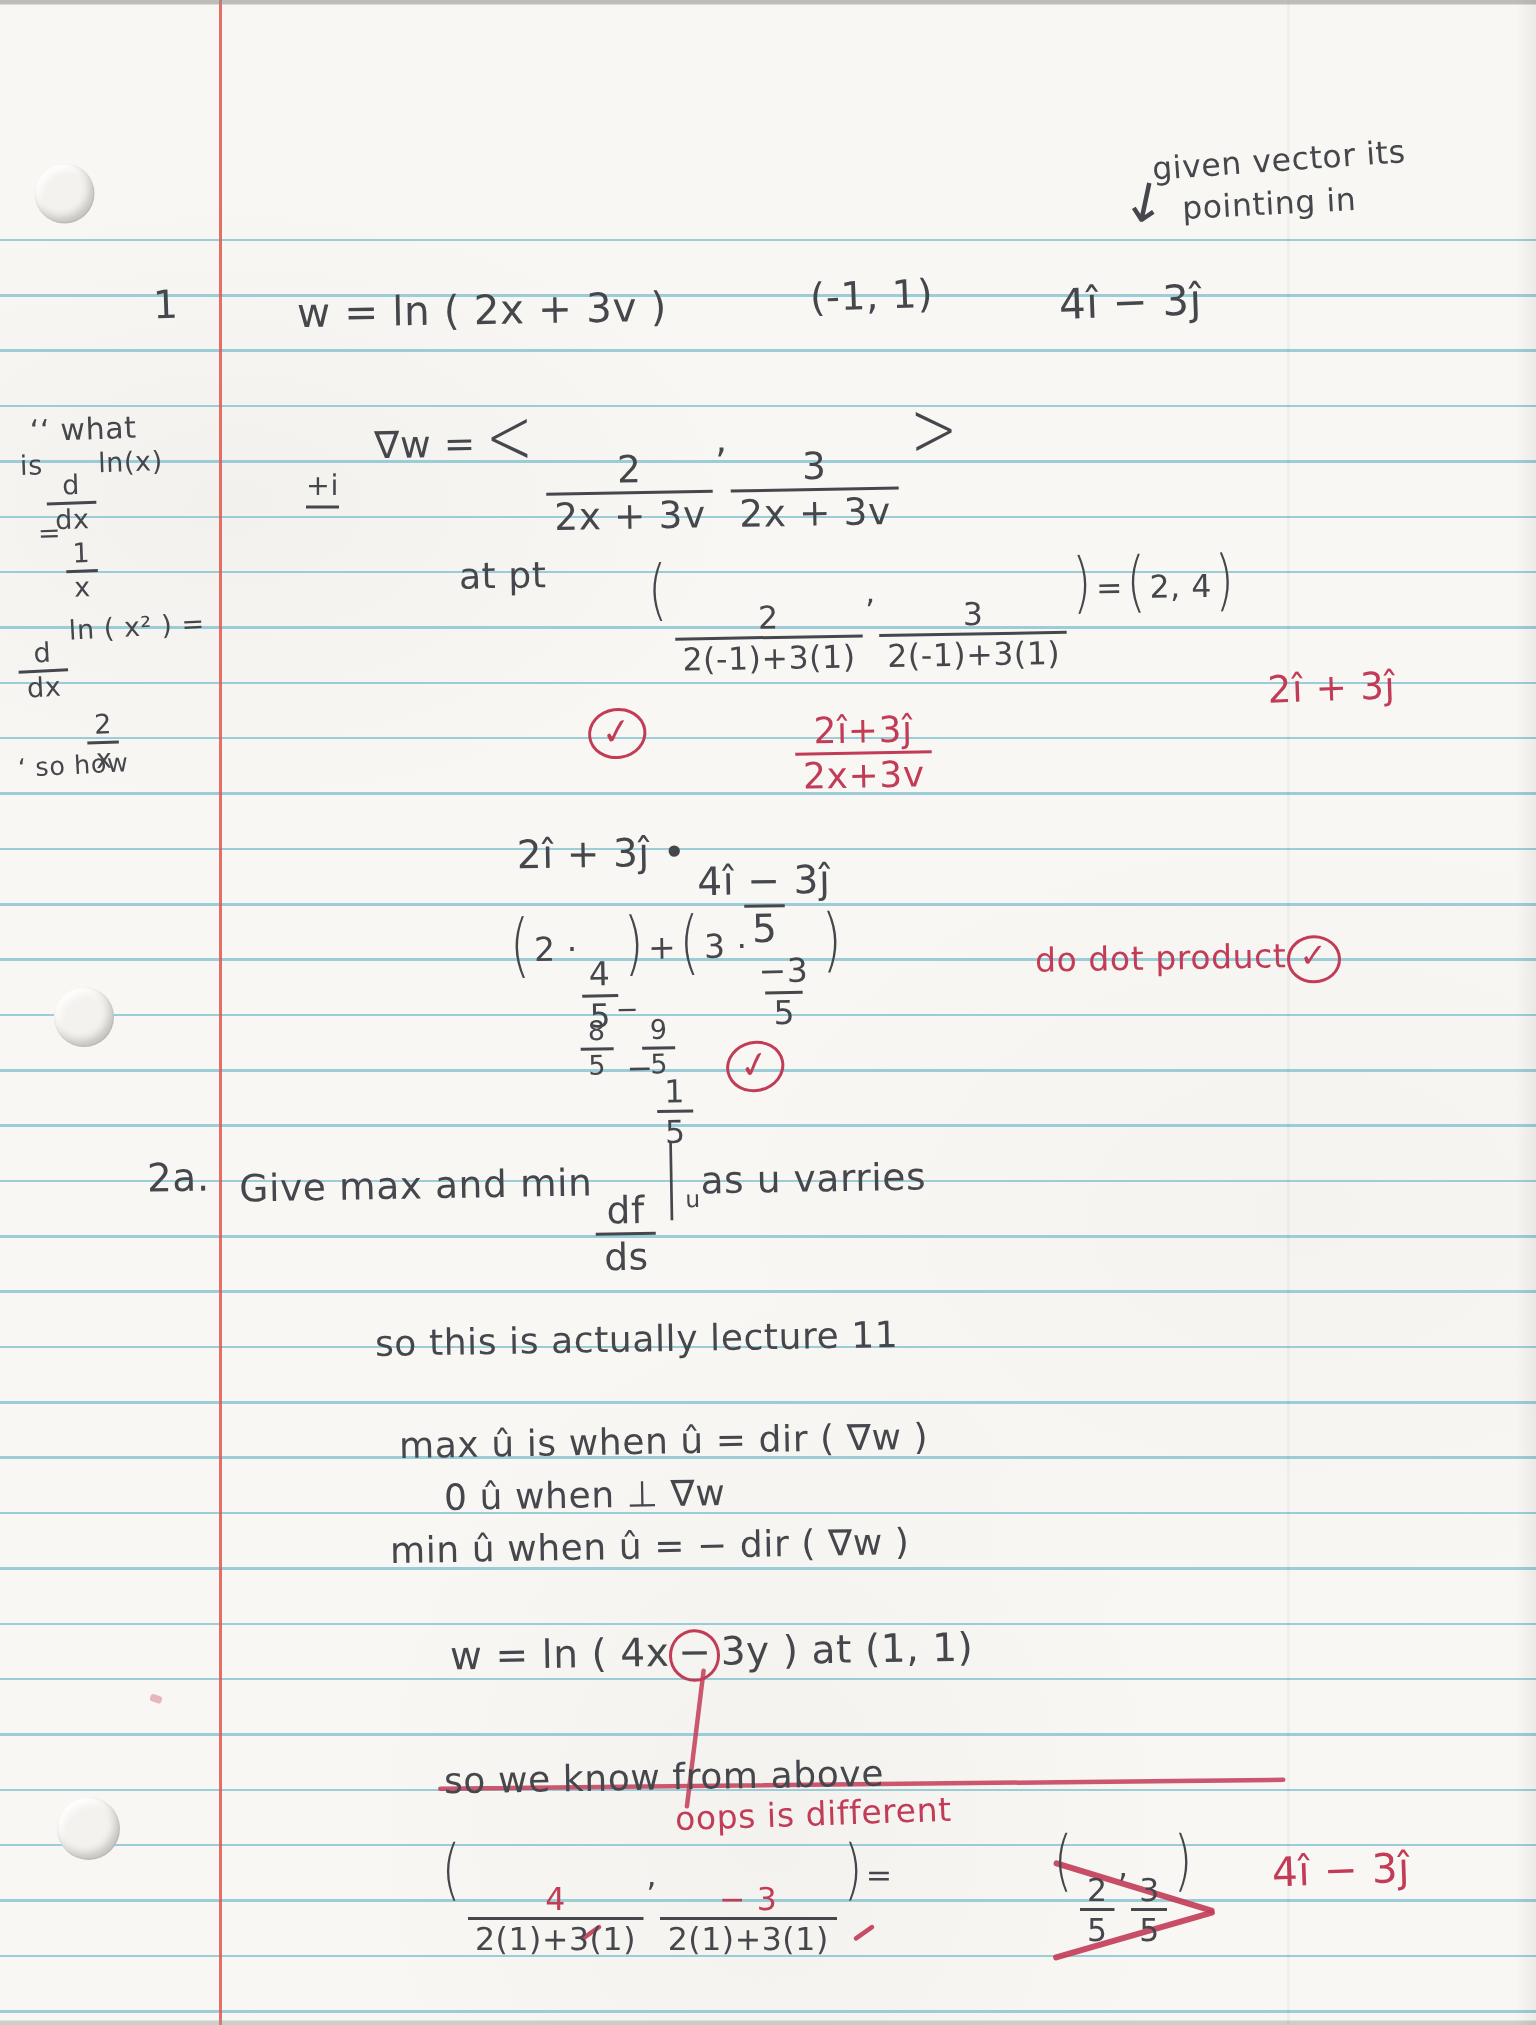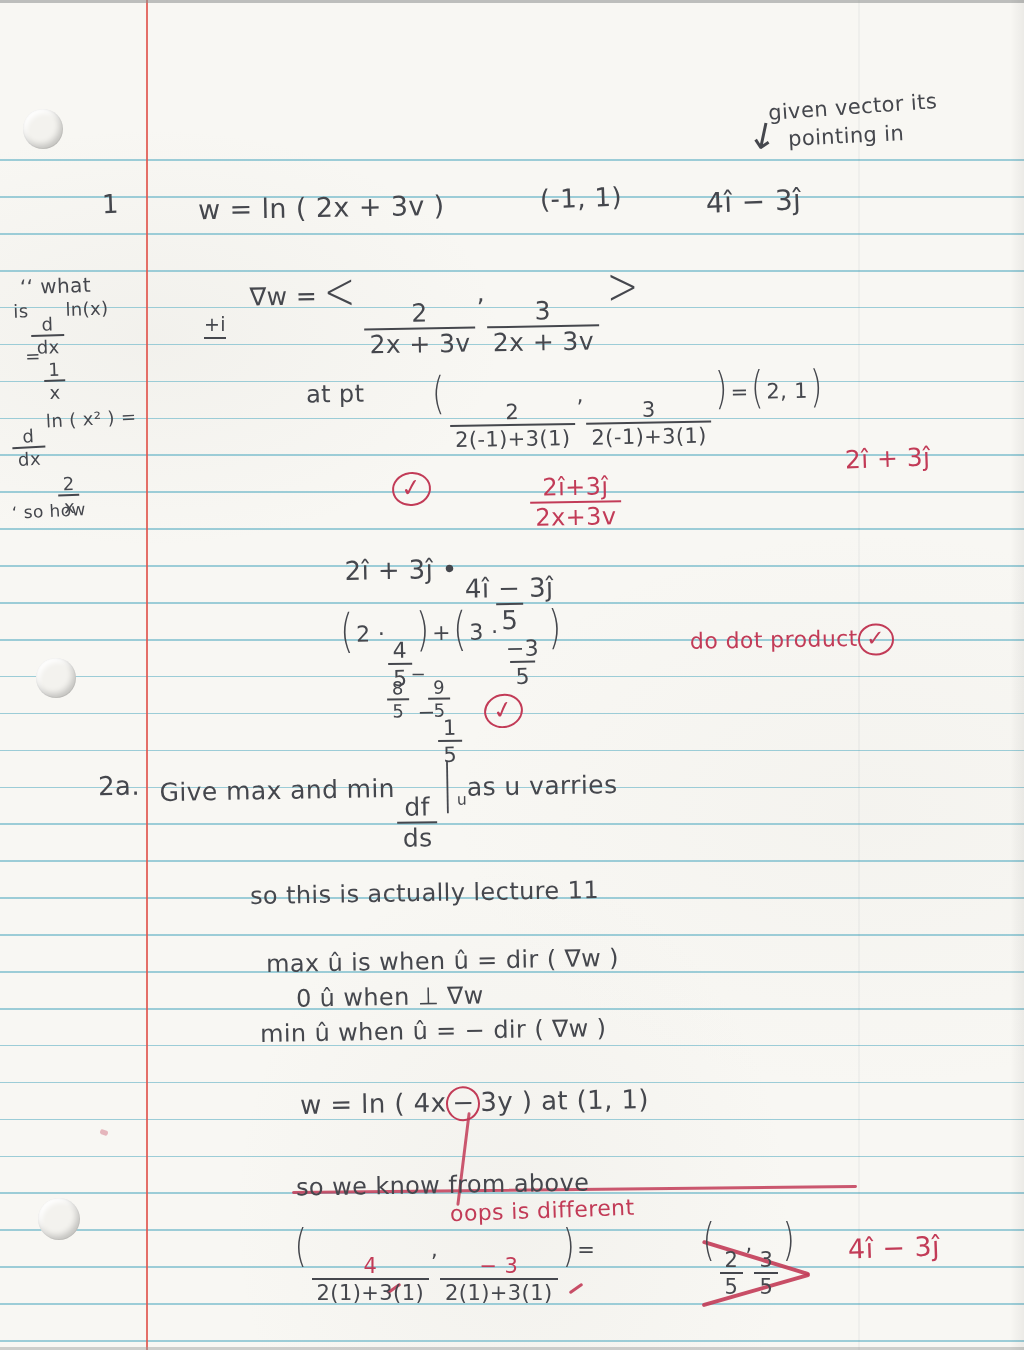--- a/index.html
+++ b/index.html
@@ -88,28 +88,28 @@
         </span></div>
       <div class="note" style="left: 12px; top: 502px; font-size: 17px; color: rgb(69, 71, 77); transform: rotate(-3deg);"><span>‘ so how</span></div>
       <div class="note" style="left: 250px; top: 280px; font-size: 25px; color: rgb(69, 71, 77); transform: rotate(-1deg);"><span>∇w  =  </span><span class="big">&lt;</span><span> </span><span class="frac">
           <span class="num">2</span>
           <span class="den">2x + 3v</span>
         </span><span> , </span><span class="frac">
           <span class="num">3</span>
           <span class="den">2x + 3v</span>
         </span><span> </span><span class="big">&gt;</span></div>
       <div class="note" style="left: 204px; top: 314px; font-size: 19px; color: rgb(69, 71, 77);"><span class="u">+i</span></div>
-      <div class="note" style="left: 306px; top: 381px; font-size: 24px; color: rgb(69, 71, 77); transform: rotate(-1deg);"><span>at pt</span></div>
+      <div class="note" style="left: 306px; top: 371px; font-size: 24px; color: rgb(69, 71, 77); transform: rotate(-1deg);"><span>at pt</span></div>
       <div class="note" style="left: 430px; top: 382px; font-size: 21px; color: rgb(69, 71, 77); transform: rotate(-1deg);"><span class="big">(</span><span> </span><span class="frac">
           <span class="num">2</span>
           <span class="den">2(-1)+3(1)</span>
         </span><span> , </span><span class="frac">
           <span class="num">3</span>
           <span class="den">2(-1)+3(1)</span>
-        </span><span> </span><span class="big">)</span><span>  =  </span><span class="big">(</span><span> 2, 1 </span><span class="big">)</span></div>
+        </span><span> </span><span class="big">)</span><span>  =  </span><span class="big">(</span><span> 2, 4 </span><span class="big">)</span></div>
       <div class="note" style="left: 392px; top: 472px; font-size: 24px; color: rgb(194, 59, 87); transform: rotate(-8deg);"><span class="circ">✓</span></div>
       <div class="note" style="left: 528px; top: 456px; font-size: 24px; color: rgb(194, 59, 87); transform: rotate(-1deg);"><span class="frac">
           <span class="num">2î+3ĵ</span>
           <span class="den">2x+3v</span>
         </span></div>
       <div class="note" style="left: 845px; top: 445px; font-size: 25px; color: rgb(194, 59, 87); transform: rotate(-2deg);"><span>2î + 3ĵ</span></div>
       <div class="note" style="left: 345px; top: 555px; font-size: 26px; color: rgb(69, 71, 77); transform: rotate(-1deg);"><span>2î + 3ĵ  •   </span><span class="frac">
           <span class="num">4î − 3ĵ</span>
           <span class="den">5</span>
         </span></div>

